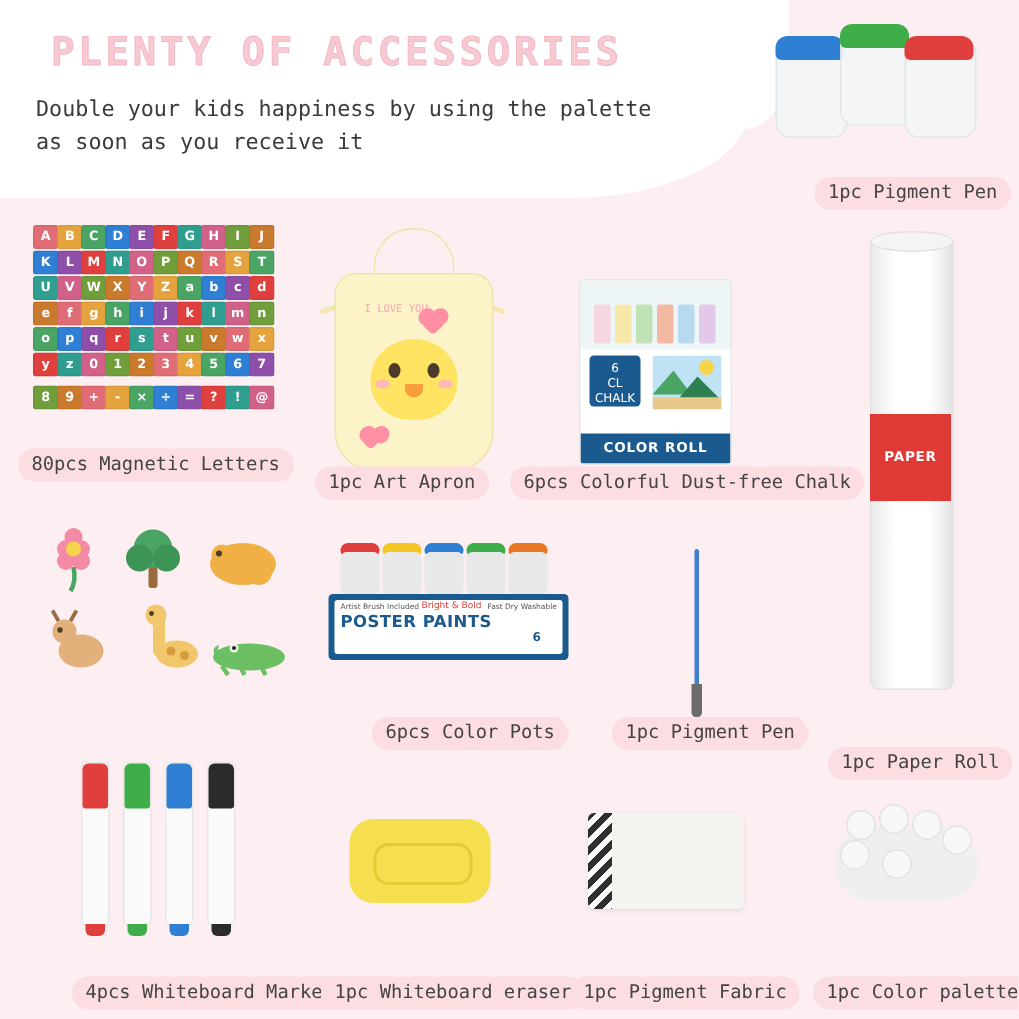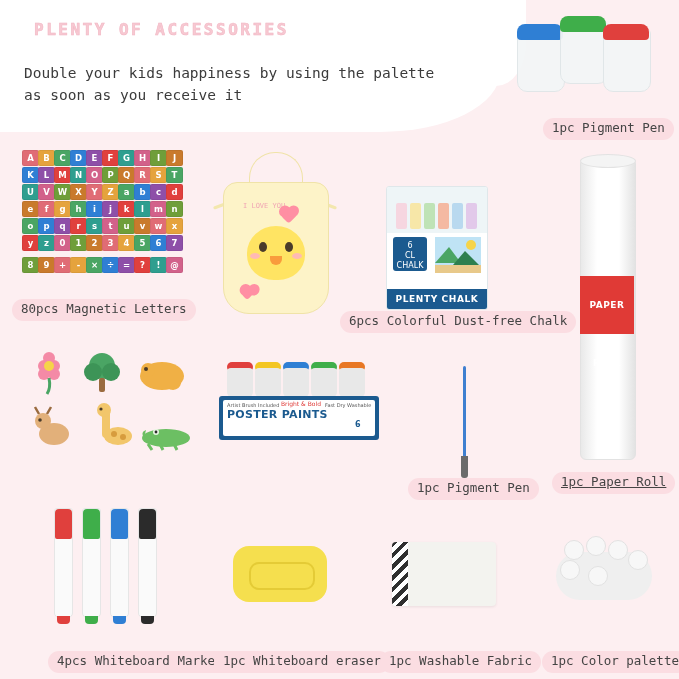--- a/index.html
+++ b/index.html
@@ -17,21 +17,21 @@
     position:absolute;left:0;top:0;width:500px;height:132px;
     background:#ffffff;
     border-bottom-right-radius:120px 60px;
   }
   .header-blob:after{
     content:"";position:absolute;right:-26px;top:0;width:60px;height:86px;
     background:#ffffff;border-radius:0 0 50% 50%;
   }
   .title{
     position:absolute;left:34px;top:20px;
-    font-size:16px;letter-spacing:2.5px;
+    font-size:26px;letter-spacing:2.5px;
     color:#f7c9d2;font-weight:bold;
     font-family:"DejaVu Sans Mono", monospace;
     -webkit-text-stroke:0.6px #f2b7c4;
   }
   .subtitle{
     position:absolute;left:24px;top:62px;width:430px;
     font-size:14.5px;line-height:1.55;color:#3b3b3b;
     font-family:"DejaVu Sans Mono", monospace;
   }
 
@@ -253,20 +253,21 @@
     <div class="apron-body"></div>
     <div class="apron-text">I LOVE YOU</div>
     <div class="heart" style="left:88px;top:62px;"></div>
     <div class="chick">
       <div class="beak"></div>
       <div class="cheekL"></div>
       <div class="cheekR"></div>
     </div>
     <div class="heart" style="left:48px;top:142px;width:9px;height:8px;"></div>
   </div>
+  <div class="cap" style="left:210px;top:311px;">1pc Art Apron</div>
 
   <div class="cell" style="left:368px;top:148px;width:150px;height:170px;">
     <div class="chalkbox">
       <div class="chalk-top"></div>
       <div class="chalk-stick" style="left:9px;background:#f6d6e0;"></div>
       <div class="chalk-stick" style="left:23px;background:#f7e7a8;"></div>
       <div class="chalk-stick" style="left:37px;background:#bfe3b6;"></div>
       <div class="chalk-stick" style="left:51px;background:#f4b9a2;"></div>
       <div class="chalk-stick" style="left:65px;background:#b9d9ef;"></div>
       <div class="chalk-stick" style="left:79px;background:#e2c9ea;"></div>
@@ -278,31 +279,31 @@
       </div>
       <div class="chalk-art">
         <svg width="46" height="36" viewBox="0 0 46 36">
           <rect x="0" y="0" width="46" height="36" fill="#bfe3f5"></rect>
           <path d="M0 26 L14 10 L26 26 Z" fill="#4aa564"></path>
           <path d="M18 28 L30 14 L44 28 Z" fill="#2d7f4f"></path>
           <circle cx="36" cy="8" r="5" fill="#f6d449"></circle>
           <rect x="0" y="28" width="46" height="8" fill="#e8c98a"></rect>
         </svg>
       </div>
-      <div class="chalk-band">PLENTY CHALK</div>
+      <div class="chalk-band">COLOR ROLL</div>
     </div>
   </div>
   <div class="cap" style="left:340px;top:311px;">6pcs Colorful Dust-free Chalk</div>
 
   <div class="cell" style="left:556px;top:158px;width:110px;height:310px;">
     <div class="roll"></div>
     <div class="roll-cap"></div>
     <div class="roll-label">PAPER ROLL</div>
   </div>
-  <div class="cap" style="left:552px;top:472px;text-decoration:underline;">1pc Paper Roll</div>
+  <div class="cap" style="left:552px;top:498px;">1pc Paper Roll</div>
 
   <div class="cell" style="left:18px;top:350px;width:180px;height:120px;">
     <svg width="180" height="110" viewBox="0 0 180 110">
 
       <g transform="translate(14,6)">
         <circle cx="12" cy="10" r="6" fill="#f48aa6"></circle>
         <circle cx="22" cy="10" r="6" fill="#f48aa6"></circle>
         <circle cx="17" cy="2" r="6" fill="#f48aa6"></circle>
         <circle cx="12" cy="18" r="6" fill="#f48aa6"></circle>
         <circle cx="22" cy="18" r="6" fill="#f48aa6"></circle>
@@ -362,20 +363,21 @@
     <div class="pot-lid" style="left:134px;background:#e87724;"></div>
     <div class="pot" style="left:134px;background:#e8e8e8;"></div>
     <div class="paint-box"></div>
     <div class="paint-box-inner"></div>
     <div class="paint-label">POSTER PAINTS</div>
     <div style="position:absolute;left:22px;top:52px;font-size:5px;color:#555;font-family:'DejaVu Sans',sans-serif;">Artist Brush Included</div>
     <div style="position:absolute;left:76px;top:50px;font-size:6px;color:#e0403d;font-family:'DejaVu Sans',sans-serif;">Bright &amp; Bold</div>
     <div style="position:absolute;left:120px;top:52px;font-size:5px;color:#555;font-family:'DejaVu Sans',sans-serif;">Fast Dry Washable</div>
     <div style="position:absolute;left:150px;top:70px;font-size:8px;font-weight:bold;color:#1b5a8f;font-family:'DejaVu Sans',sans-serif;">6</div>
   </div>
+  <div class="cap" style="left:248px;top:478px;">6pcs Color Pots</div>
 
   <div class="cell" style="left:440px;top:340px;width:60px;height:150px;">
     <div class="brush-handle"></div>
     <div class="brush-tip"></div>
   </div>
   <div class="cap" style="left:408px;top:478px;">1pc Pigment Pen</div>
 
   <div class="cell" style="left:48px;top:508px;width:150px;height:130px;">
     <div class="marker" style="left:6px;">
       <div class="marker-cap" style="background:#e0403d;"></div>
@@ -399,21 +401,21 @@
   <div class="cell" style="left:215px;top:508px;width:140px;height:130px;">
     <div class="eraser"></div>
     <div class="eraser-in"></div>
   </div>
   <div class="cap" style="left:214px;top:651px;">1pc Whiteboard eraser</div>
 
   <div class="cell" style="left:370px;top:508px;width:150px;height:130px;">
     <div class="fabric"></div>
     <div class="fabric-edge"></div>
   </div>
-  <div class="cap" style="left:380px;top:651px;">1pc Washable Fabric</div>
+  <div class="cap" style="left:380px;top:651px;">1pc Pigment Fabric</div>
 
   <div class="cell" style="left:530px;top:508px;width:150px;height:130px;">
     <div class="palette"></div>
     <div class="pwell" style="left:34px;top:32px;"></div>
     <div class="pwell" style="left:56px;top:28px;"></div>
     <div class="pwell" style="left:78px;top:32px;"></div>
     <div class="pwell" style="left:98px;top:42px;"></div>
     <div class="pwell" style="left:30px;top:52px;"></div>
     <div class="pwell" style="left:58px;top:58px;"></div>
   </div>

